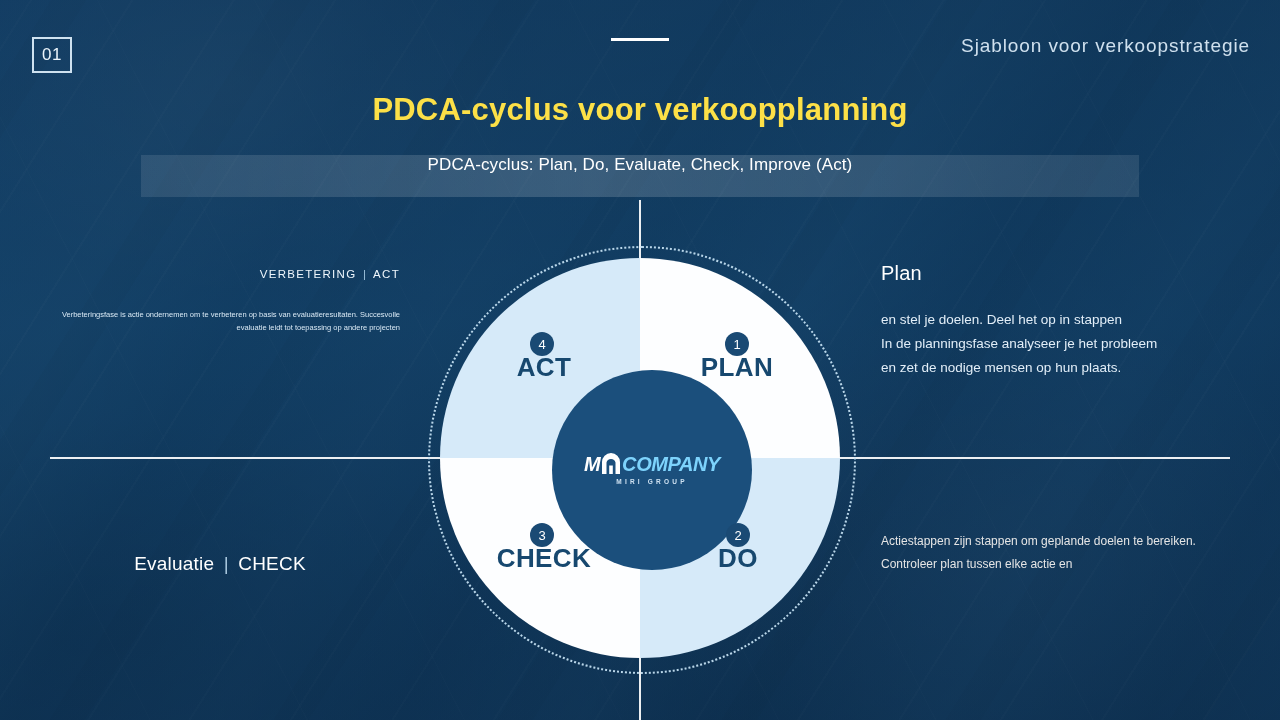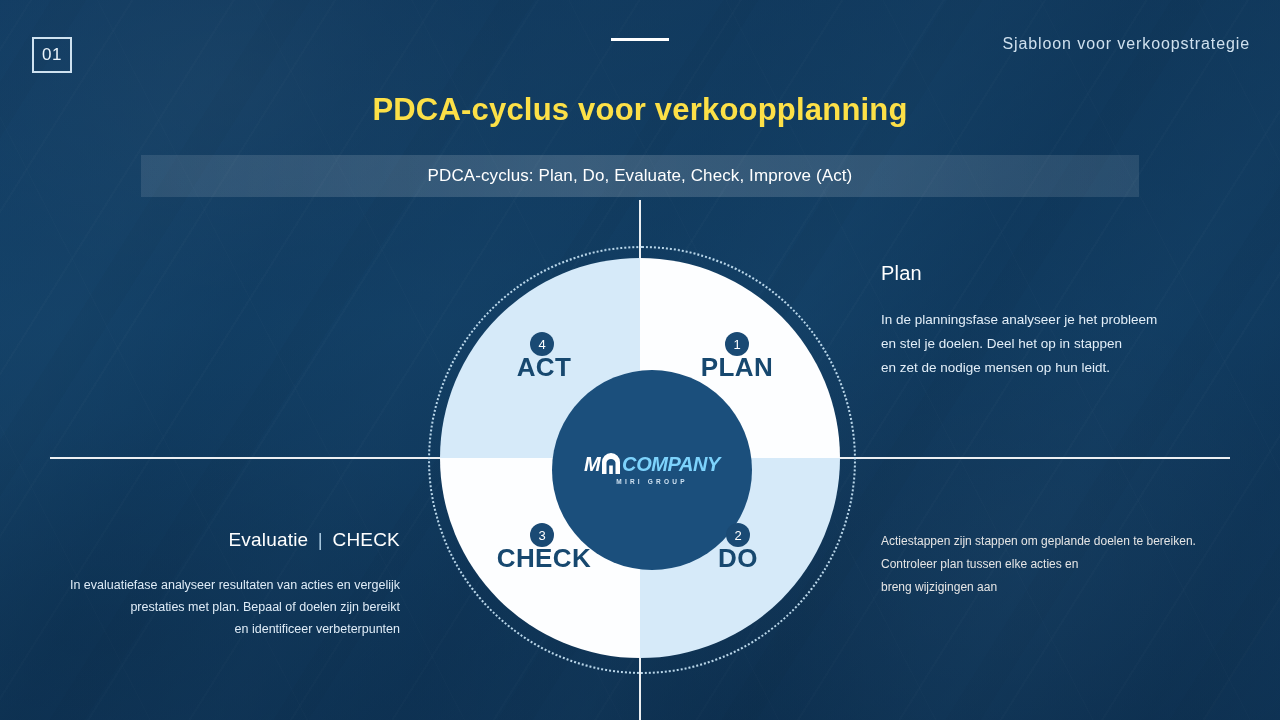--- a/index.html
+++ b/index.html
@@ -78,39 +78,39 @@
   }
   .top-dash {
     position: absolute;
     left: 611px; top: 38px;
     width: 58px; height: 3px;
     background: #ffffff;
   }
   .kicker {
     position: absolute;
     right: 30px; top: 35px;
-    font-size: 16px;
+    font-size: 19px;
     letter-spacing: 0.9px;
     color: #cfe0ee;
   }
   .slide-title {
     position: absolute;
     left: 0; right: 0; top: 92px;
     text-align: center;
     font-size: 31px;
     font-weight: bold;
     letter-spacing: 0.2px;
     color: #fde047;
   }
   .subtitle-bar {
     position: absolute;
     left: 141px; top: 155px;
     width: 998px; height: 42px;
     background: linear-gradient(90deg, rgba(255,255,255,0.10), rgba(255,255,255,0.17) 45%, rgba(255,255,255,0.10));
-    display: flex; align-items: center; justify-content: center;
+    display: flex; align-items: flex-start; justify-content: center;
   }
   .subtitle-bar span {
     font-size: 17px;
     color: #ffffff;
     letter-spacing: 0.1px;
   }
 
   
   .v-line-top {
     position: absolute;
@@ -256,21 +256,21 @@
 
   .blk-plan { left: 881px; top: 262px; width: 350px; }
   .blk-plan .head {
     font-size: 20px; color: #ffffff; letter-spacing: 0.2px;
   }
   .blk-plan .body {
     margin-top: 23px;
     font-size: 13.5px; line-height: 24px; color: #e2eef8;
   }
 
-  .blk-check { left: 40px; top: 529px; width: 360px; text-align: right; }
+  .blk-check { left: 40px; top: 553px; width: 360px; text-align: center; }
   .blk-check .head {
     font-size: 19px; color: #ffffff; letter-spacing: 0.2px;
   }
   .blk-check .head .sep { color: #a8c8de; margin: 0 4px; font-weight: normal; }
   .blk-check .body {
     margin-top: 23px;
     font-size: 12.5px; line-height: 22px; color: #dfecf7;
   }
 
   .blk-do { left: 881px; top: 530px; width: 360px; }
@@ -353,44 +353,46 @@
       <span>3</span>
     </div>
     <div class="quad-label l-check">CHECK</div>
 
     <div class="num-badge b-act">
       <span>4</span>
     </div>
     <div class="quad-label l-act">ACT</div>
   </div>
 
+  <div class="block blk-act">
+    <div class="head">
+      <span>VERBETERING</span>
+      <span class="sep">|</span>
+      <span>ACT</span>
+    </div>
+    <div class="body">Verbeteringsfase is actie ondernemen om te verbeteren op basis van evaluatieresultaten. Succesvolle evaluatie leidt tot toepassing op andere projecten</div>
+  </div>
 
   <div class="block blk-plan">
     <div class="head">Plan</div>
     <div class="body">
+      <div>en stel je doelen. Deel het op in stappen</div>
       <div>In de planningsfase analyseer je het probleem</div>
-      <div>en stel je doelen. Deel het op in stappen</div>
-      <div>en zet de nodige mensen op hun leidt.</div>
+      <div>en zet de nodige mensen op hun plaats.</div>
     </div>
   </div>
 
   <div class="block blk-check">
     <div class="head">
       <span>Evaluatie</span>
       <span class="sep">|</span>
       <span>CHECK</span>
     </div>
-    <div class="body">
-      <div>In evaluatiefase analyseer resultaten van acties en vergelijk</div>
-      <div>prestaties met plan. Bepaal of doelen zijn bereikt</div>
-      <div>en identificeer verbeterpunten</div>
-    </div>
   </div>
 
   <div class="block blk-do">
     <div class="body">
       <div>Actiestappen zijn stappen om geplande doelen te bereiken.</div>
-      <div>Controleer plan tussen elke acties en</div>
-      <div>breng wijzigingen aan</div>
+      <div>Controleer plan tussen elke actie en</div>
     </div>
   </div>
 
 </div>
 
 </body></html>

